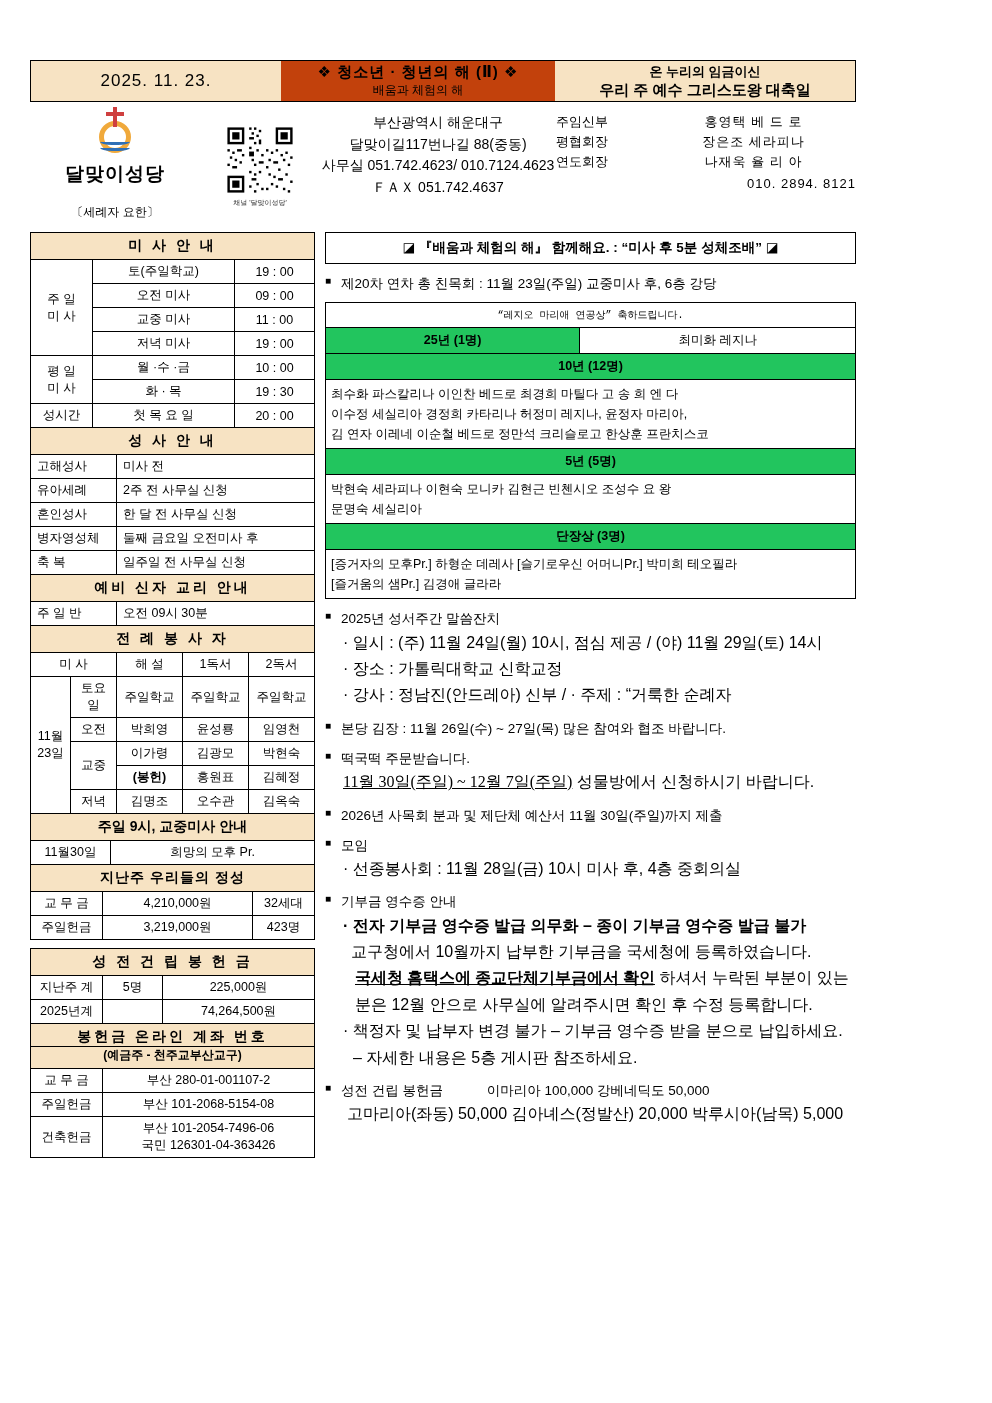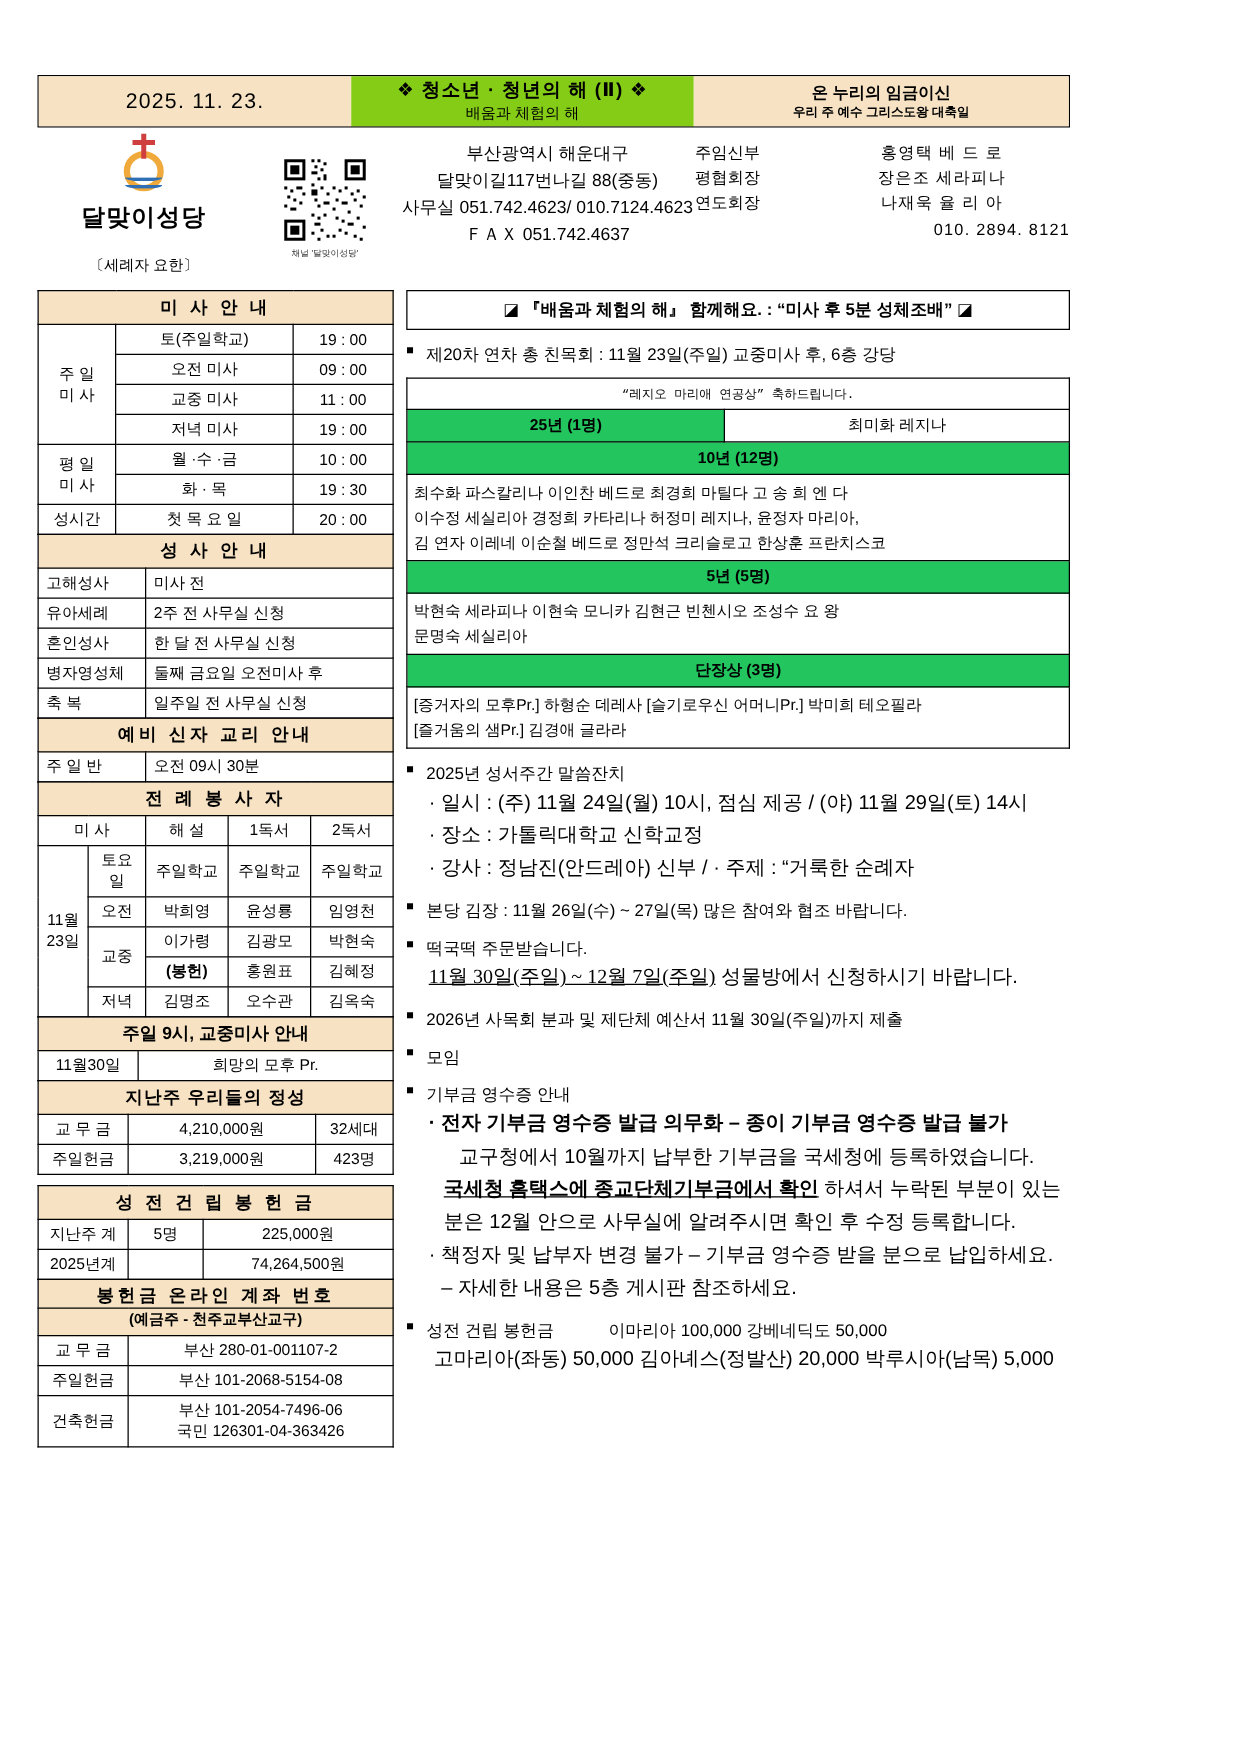--- a/index.html
+++ b/index.html
@@ -9,26 +9,26 @@
     font-family: "Liberation Sans", "DejaVu Sans", sans-serif;
     background:#ffffff; color:#000;
     font-size: 13px;
   }
   .page { position:relative; width:886px; height:1403px; padding: 60px 30px 20px 30px; }
 
   
   .header { display:flex; border:1px solid #000; height:42px; }
   .hdr-cell { display:flex; align-items:center; justify-content:center; text-align:center; }
   .hdr-date { width:250px; background:#f7e3c3; font-size:17px; letter-spacing:1px; }
-  .hdr-mid { flex:1; background:#84cc16; flex-direction:column; display:flex; align-items:center; justify-content:center; }
+  .hdr-mid { flex:1; background:#c2410c; flex-direction:column; display:flex; align-items:center; justify-content:center; }
   .hdr-mid .l1 { font-size:15px; font-weight:bold; letter-spacing:1px; }
   .hdr-mid .l2 { font-size:12px; }
   .hdr-right { width:300px; background:#f7e3c3; flex-direction:column; display:flex; align-items:center; justify-content:center; }
   .hdr-right .l1 { font-size:13px; font-weight:bold; }
-  .hdr-right .l2 { font-size:10px; font-weight:bold; }
+  .hdr-right .l2 { font-size:15px; font-weight:bold; }
 
   
   .infoband { display:flex; margin-top:6px; height:116px; }
   .logo-box { width:170px; display:flex; flex-direction:column; align-items:center; justify-content:center; }
   .logo-mark { position:relative; width:54px; height:48px; }
   .logo-ring { position:absolute; left:11px; top:10px; width:32px; height:32px; border:5px solid #f0a93b; border-radius:50%; }
   .logo-cross-v { position:absolute; left:25px; top:-4px; width:4px; height:20px; background:#cf3f3f; }
   .logo-cross-h { position:absolute; left:18px; top:1px; width:18px; height:4px; background:#cf3f3f; }
   .logo-wave { position:absolute; left:12px; top:26px; width:30px; height:8px;
      border-bottom:3px solid #2f6fb5; border-radius:0 0 40% 40%; }
@@ -480,28 +480,31 @@
 
       <div class="bullet">
         <span class="mk">■</span>
         <span class="txt">2026년 사목회 분과 및 제단체 예산서 11월 30일(주일)까지 제출</span>
       </div>
 
       <div class="bullet">
         <span class="mk">■</span>
         <span class="txt">모임</span>
       </div>
+      <div class="sub">
+        <div>· 선종봉사회 : 11월 28일(금) 10시 미사 후, 4층 중회의실</div>
+      </div>
 
       <div class="bullet">
         <span class="mk">■</span>
         <span class="txt">기부금 영수증 안내</span>
       </div>
       <div class="sub">
         <div class="kk">· 전자 기부금 영수증 발급 의무화 – 종이 기부금 영수증 발급 불가</div>
-        <div style="margin-left:24px;">교구청에서 10월까지 납부한 기부금을 국세청에 등록하였습니다.</div>
+        <div style="margin-left:8px;">교구청에서 10월까지 납부한 기부금을 국세청에 등록하였습니다.</div>
         <div style="margin-left:12px;">
           <span class="ul kk">국세청 홈택스에 종교단체기부금에서 확인</span><span> 하셔서 누락된 부분이 있는</span>
         </div>
         <div style="margin-left:12px;">분은 12월 안으로 사무실에 알려주시면 확인 후 수정 등록합니다.</div>
         <div>· 책정자 및 납부자 변경 불가 – 기부금 영수증 받을 분으로 납입하세요.</div>
         <div style="margin-left:10px;">– 자세한 내용은 5층 게시판 참조하세요.</div>
       </div>
 
       <div class="bullet">
         <span class="mk">■</span>

